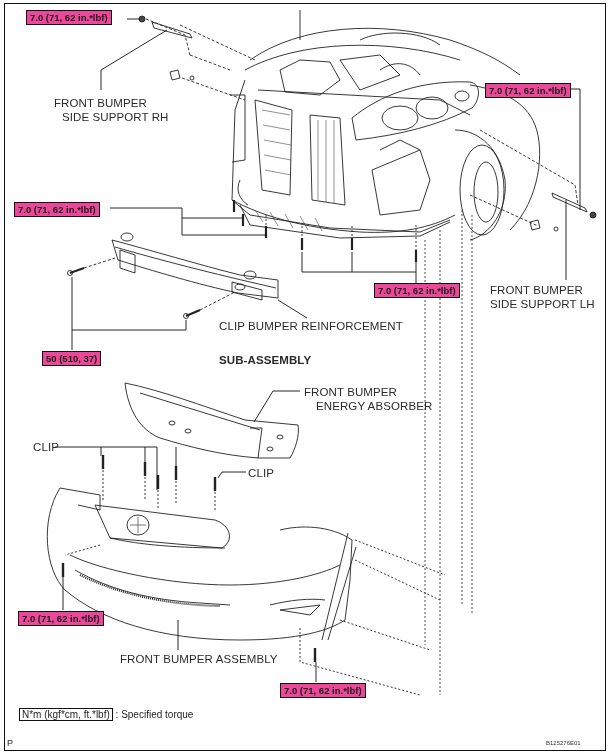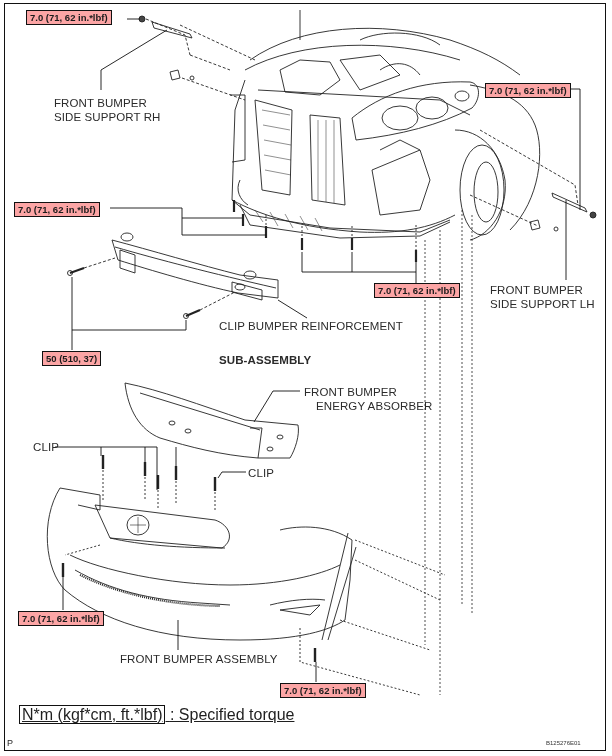--- a/index.html
+++ b/index.html
@@ -4,22 +4,22 @@
 <style>
   html, body { margin: 0; padding: 0; background: #ffffff; }
   body { width: 612px; height: 756px; position: relative; overflow: hidden;
          font-family: "Liberation Sans", sans-serif; color: #1f1f1f; }
   #frame { position: absolute; left: 4px; top: 3px; width: 602px; height: 748px;
            border: 1px solid #111; box-sizing: border-box; }
   svg#art { position: absolute; left: 0; top: 0; }
   .lbl { position: absolute; font-size: 11.5px; line-height: 14px; color: #2b2b2b;
          white-space: nowrap; letter-spacing: 0.1px; text-align: right; }
   .tq { position: absolute; font-size: 9.5px; font-weight: bold; line-height: 13px;
-        border: 1px solid #111; padding: 0 3px; background: #fca5a5; white-space: nowrap; color:#1a1a1a; }
-  .legend { position: absolute; left: 19px; top: 707px; font-size: 16px; line-height: 16px; white-space: nowrap; text-decoration: underline; }
+        border: 1px solid #111; padding: 0 3px; background: #ec4899; white-space: nowrap; color:#1a1a1a; }
+  .legend { position: absolute; left: 19px; top: 707px; font-size: 10px; line-height: 16px; white-space: nowrap; }
   .legend .box { border: 1px solid #111; padding: 0 2px; }
   .corner { position: absolute; left: 7px; top: 738px; font-size: 9px; }
   .figid { position: absolute; left: 546px; top: 740px; font-size: 6px; color: #333; }
 </style>
 </head>
 <body>
 
 <div id="frame"></div>
 
 <svg id="art" width="612" height="756" viewBox="0 0 612 756" fill="none" stroke="#222" stroke-width="0.9">
@@ -152,21 +152,21 @@
     <path d="M55 447 L157 447 L157 490 M101 447 L101 456 M145 447 L145 462 M176 447 L176 466"></path>
     <path d="M246 472 L222 472 L218 478"></path>
     <path d="M63 577 L63 610"></path>
     <path d="M178 620 L178 650"></path>
     <path d="M316 662 L316 682"></path>
   </g>
 </svg>
 
 <div class="tq" style="left:26px;top:10px;">7.0 (71, 62 in.*lbf)</div>
 <div class="lbl" style="left:54px;top:96px;">FRONT BUMPER</div>
-<div class="lbl" style="left:54px;top:110px;">SIDE SUPPORT RH</div>
+<div class="lbl" style="left:62px;top:110px;">SIDE SUPPORT RH</div>
 
 <div class="tq" style="left:485px;top:83px;">7.0 (71, 62 in.*lbf)</div>
 <div class="lbl" style="left:490px;top:283px;">FRONT BUMPER</div>
 <div class="lbl" style="left:490px;top:297px;">SIDE SUPPORT LH</div>
 
 <div class="tq" style="left:14px;top:202px;">7.0 (71, 62 in.*lbf)</div>
 <div class="tq" style="left:374px;top:283px;">7.0 (71, 62 in.*lbf)</div>
 
 <div class="lbl" style="left:219px;top:319px;">CLIP BUMPER REINFORCEMENT</div>
 <div class="lbl" style="left:219px;top:353px;font-weight:bold;">SUB-ASSEMBLY</div>

